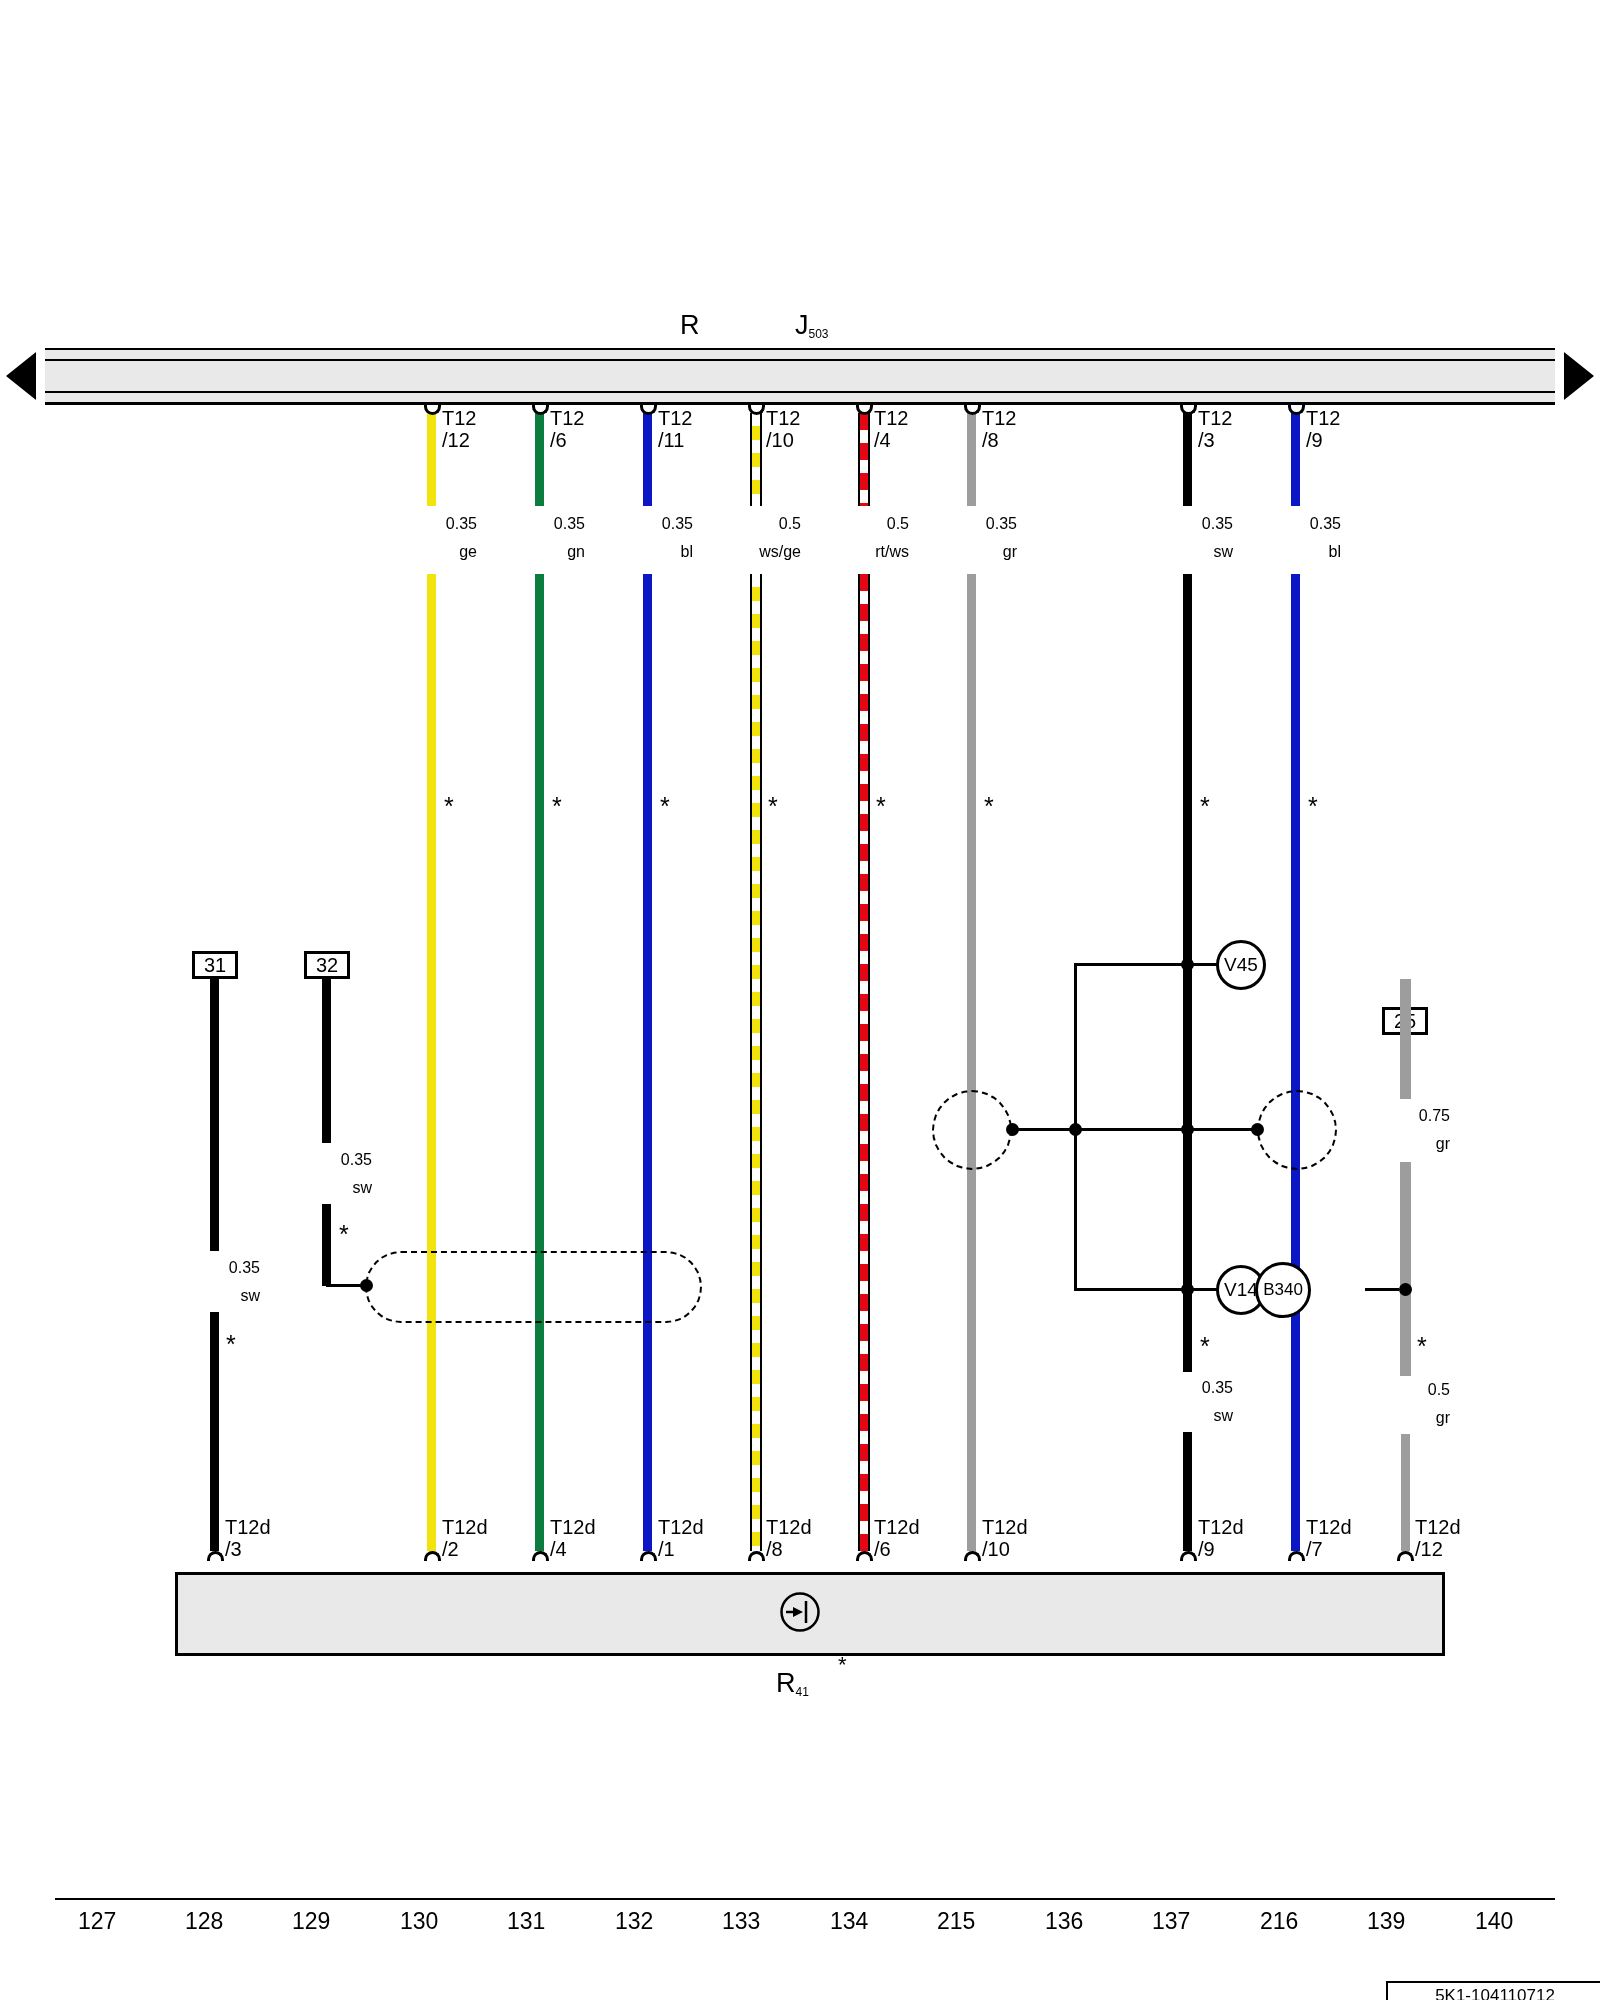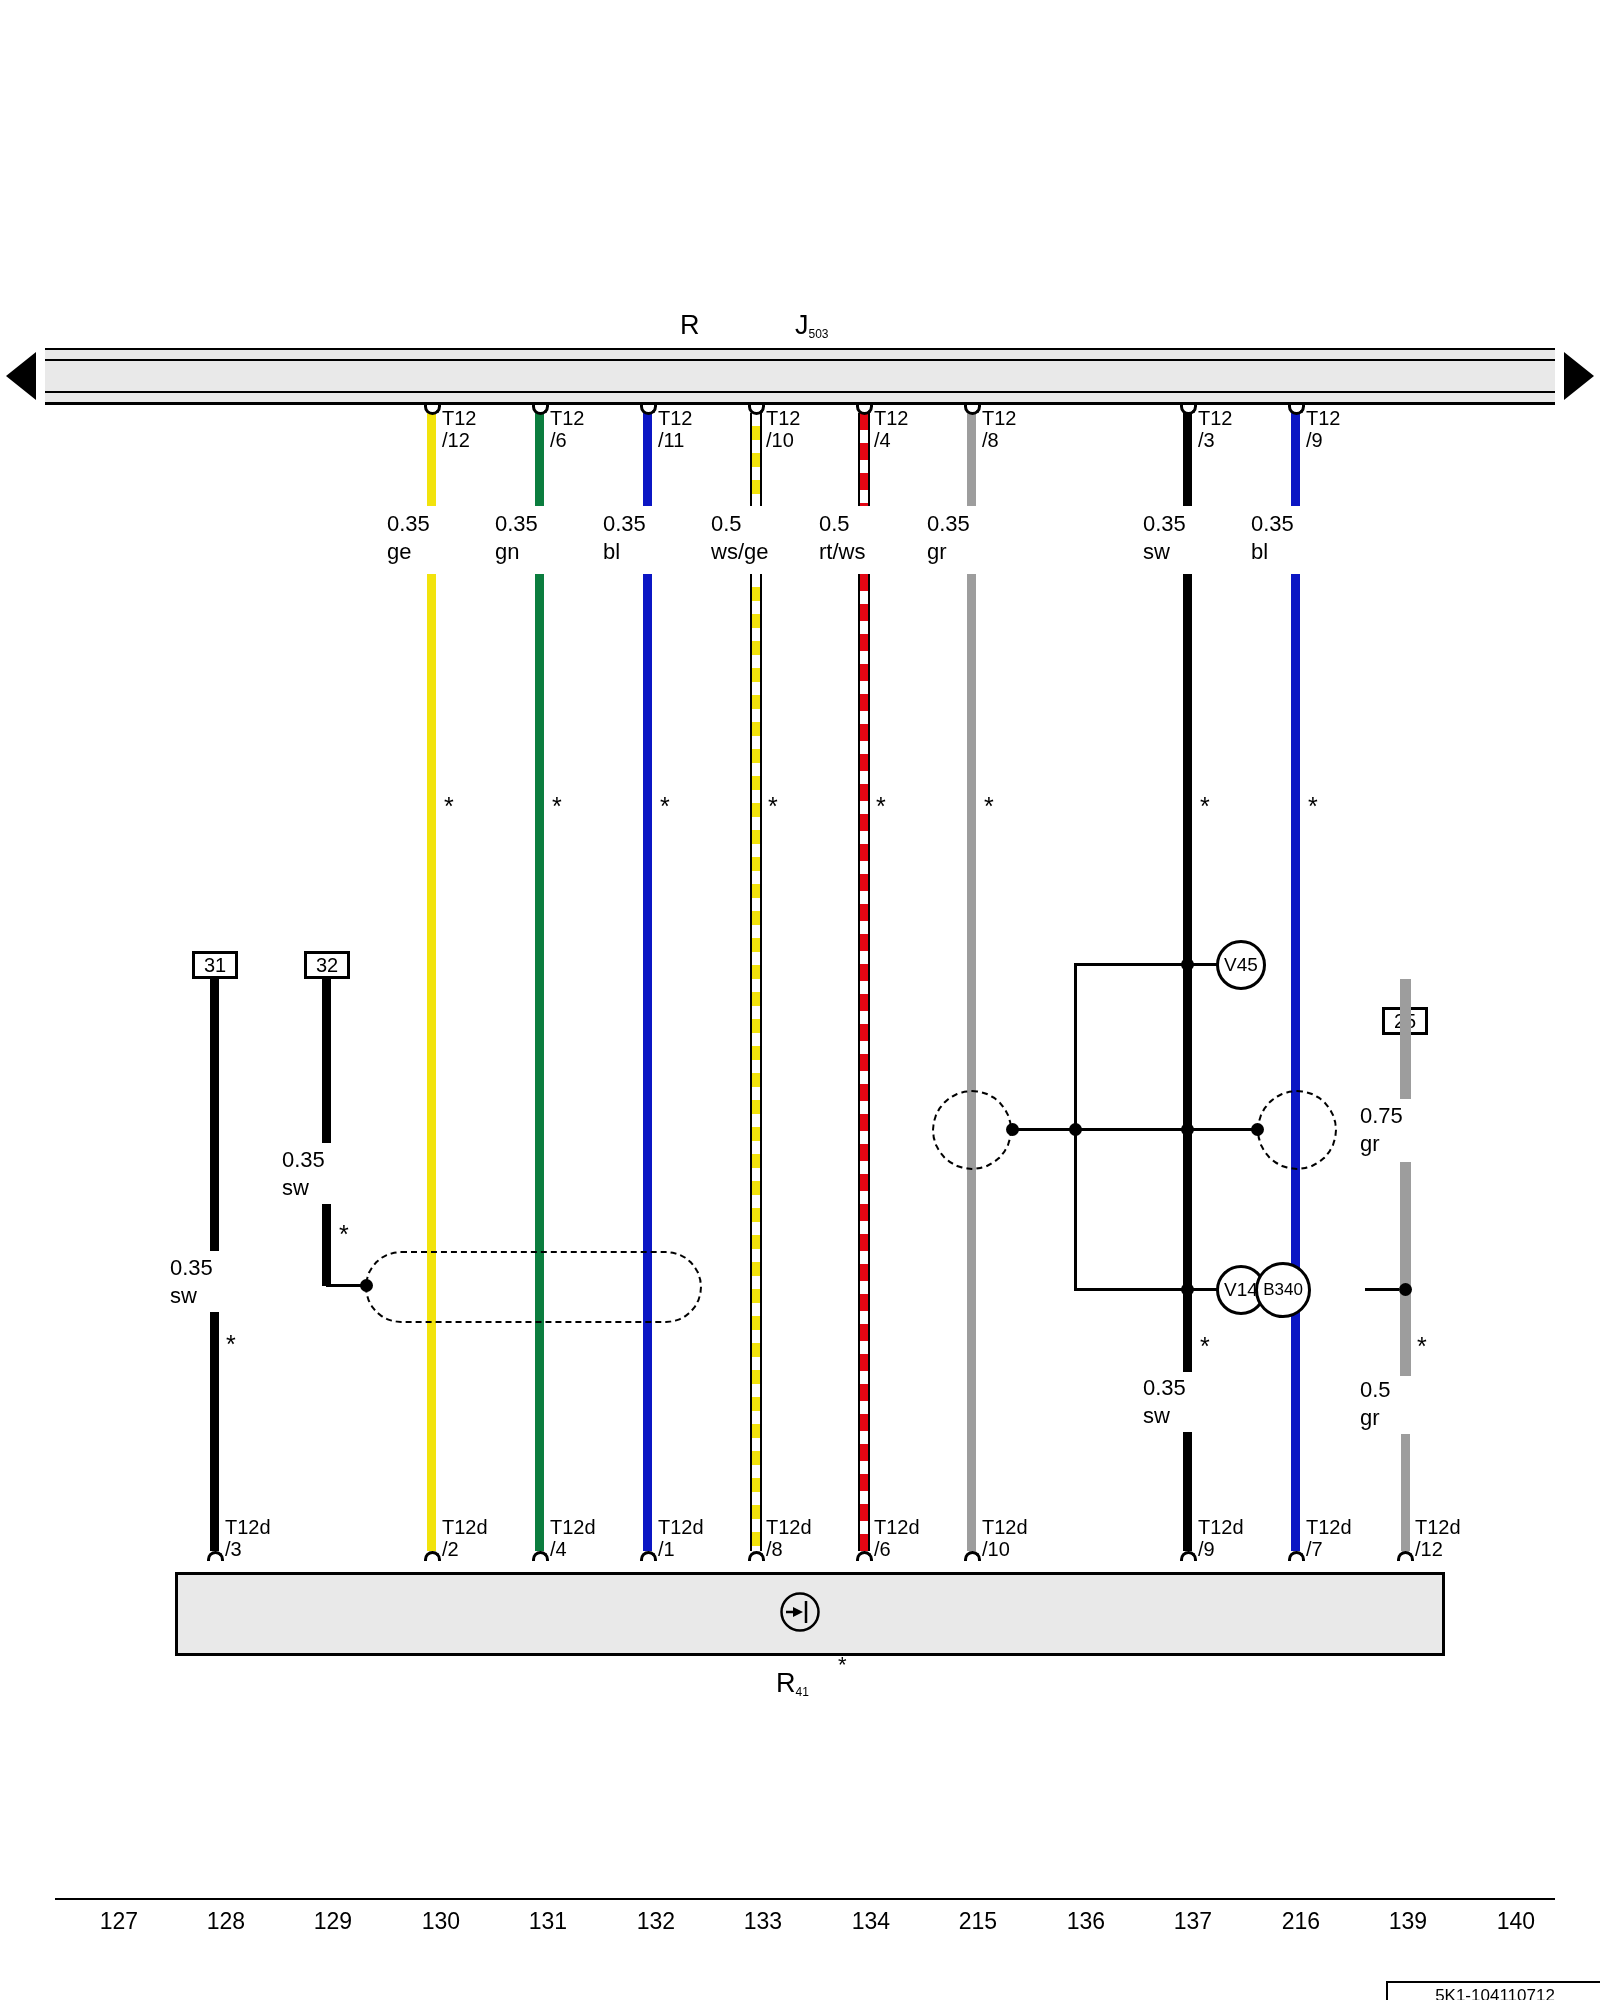--- a/index.html
+++ b/index.html
@@ -11,30 +11,30 @@
   .arrow{position:absolute;width:0;height:0;border-top:24px solid transparent;border-bottom:24px solid transparent}
   .arrow.left{border-right:30px solid #000}
   .arrow.right{border-left:30px solid #000}
   .biglbl{position:absolute;font-size:27px;white-space:nowrap}
   .sub{font-size:12px;vertical-align:-4px}
   .wire{position:absolute;width:9px}
   .wire.striped{width:12px;border-left:2px solid #000;border-right:2px solid #000}
   .hook-t{position:absolute;width:17px;height:10px;border:3px solid #000;border-top:none;border-radius:0 0 9px 9px;background:#fff}
   .hook-b{position:absolute;width:17px;height:10px;border:3px solid #000;border-bottom:none;border-radius:9px 9px 0 0;background:#fff}
   .pin{position:absolute;font-size:20px;line-height:22px;white-space:nowrap}
-  .gauge{position:absolute;width:90px;text-align:left;font-size:22px;line-height:28px}
+  .gauge{position:absolute;width:90px;text-align:right;font-size:16px;line-height:28px}
   .star{position:absolute;font-size:25px}
   .tbox{position:absolute;width:46px;height:28px;border:3px solid #000;background:#fff;text-align:center;font-size:20px;line-height:22px}
   .circle{position:absolute;border:3px solid #000;border-radius:50%;background:#fff;display:flex;align-items:center;justify-content:center;font-size:19px}
   .dot{position:absolute;width:13px;height:13px;border-radius:50%;background:#000}
   .tline{position:absolute;background:#000}
   .dashellipse{position:absolute;border:2px dashed #000;border-radius:40px}
   .shieldc{position:absolute;border:2px dashed #000;border-radius:50%}
   .comp{position:absolute;left:175px;top:1572px;width:1270px;height:84px;background:#e9e9e9;border:3px solid #000}
-  .rnum{position:absolute;width:60px;text-align:right;font-size:23px}
+  .rnum{position:absolute;width:60px;text-align:left;font-size:23px}
   .pnbox{position:absolute;left:1386px;top:1981px;width:218px;height:30px;border:2px solid #000;text-align:center;font-size:17px;line-height:26px;background:#fff}
 </style>
 </head>
 <body>
 
 <div id="page">
 
   <div class="bus">
     <div class="busline" style="top:9px"></div>
     <div class="busline" style="bottom:9px"></div>

